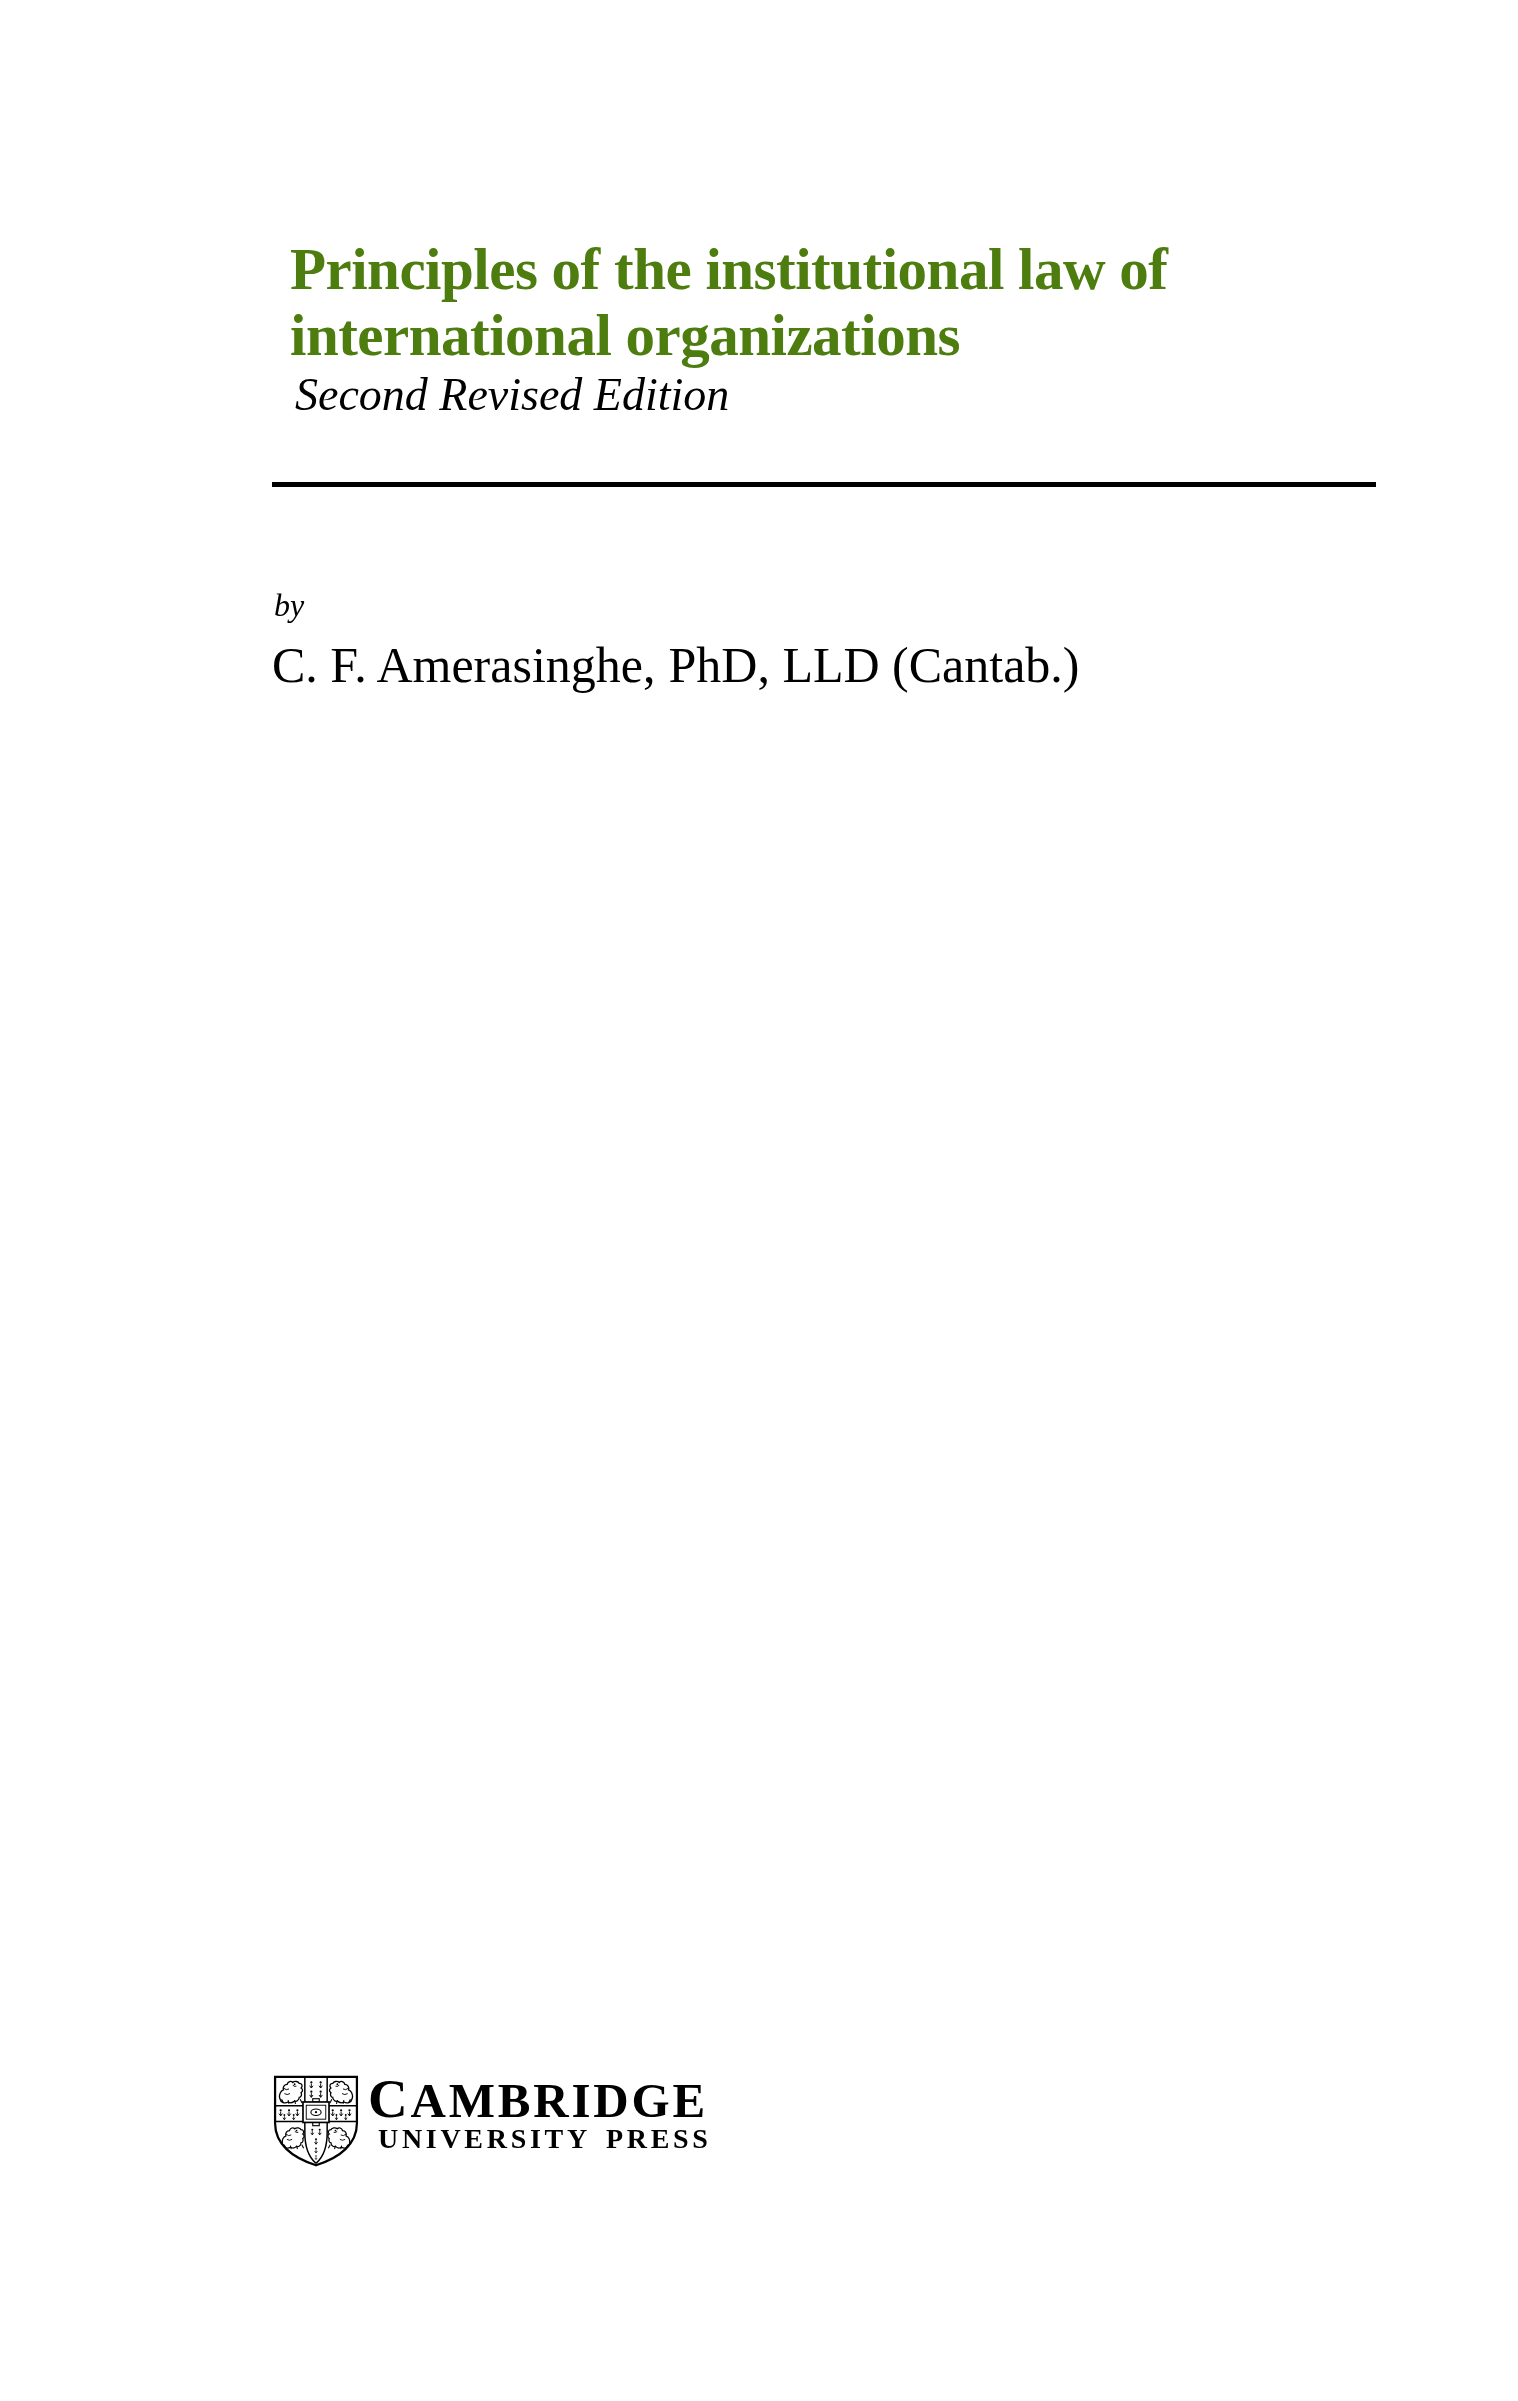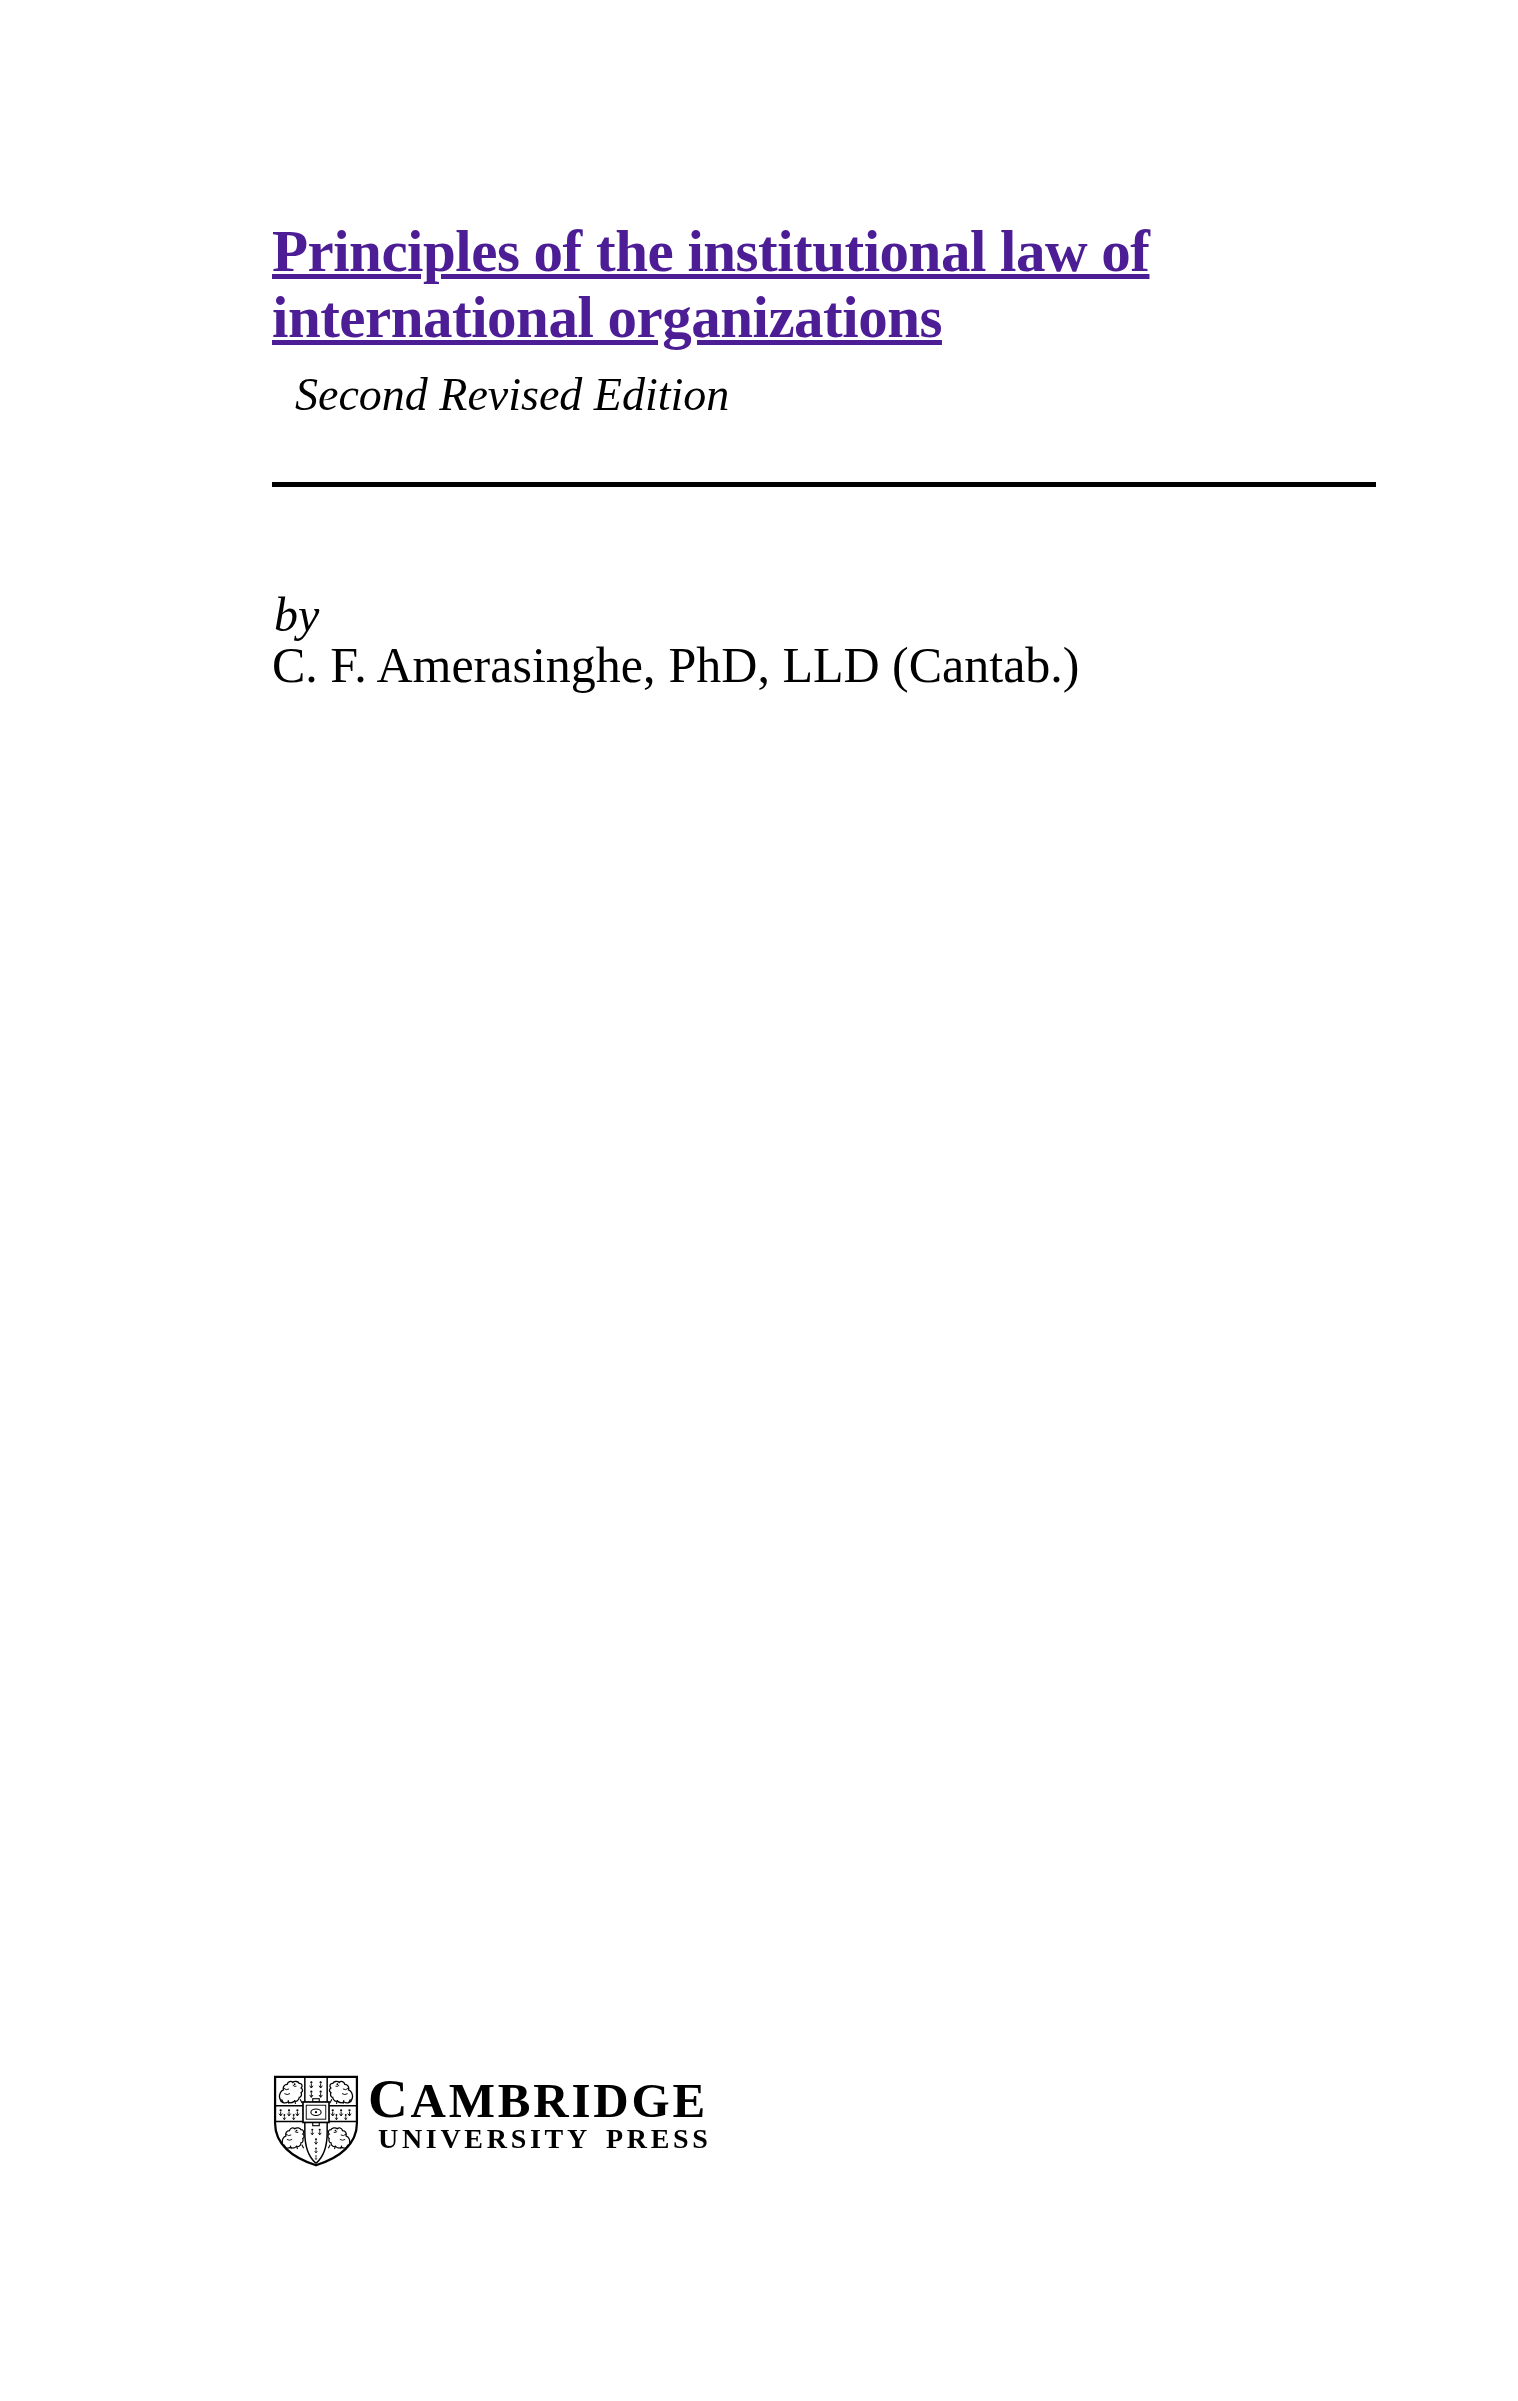--- a/index.html
+++ b/index.html
@@ -13,28 +13,27 @@
     width: 1518px;
     height: 2401px;
     background: #ffffff;
     color: #000000;
     overflow: hidden;
   }
   .book-title {
     position: absolute;
     left: 272px;
     top: 218px;
-    margin: 0;
+    margin: 18px;
     font-weight: 700;
     font-size: 59px;
     line-height: 66px;
     letter-spacing: -0.5px;
-    color: #4c1d95;
+    color: #4d7c0f;
     font-family: "Liberation Serif", serif;
-    text-decoration: underline;
   }
   .book-title span { display: block; }
   .edition {
     position: absolute;
     left: 272px;
     top: 367px;
     font-style: italic;
     font-size: 46px;
     line-height: 1.2;
     letter-spacing: 0px;
@@ -46,21 +45,21 @@
     top: 482px;
     width: 1104px;
     height: 4.6px;
     background: #000000;
   }
   .byline {
     position: absolute;
     left: 274px;
     top: 586px;
     font-style: italic;
-    font-size: 48px;
+    font-size: 32px;
     line-height: 1.2;
   }
   .author-line {
     position: absolute;
     left: 272px;
     top: 635px;
     font-size: 50px;
     line-height: 1.2;
     white-space: nowrap;
   }

